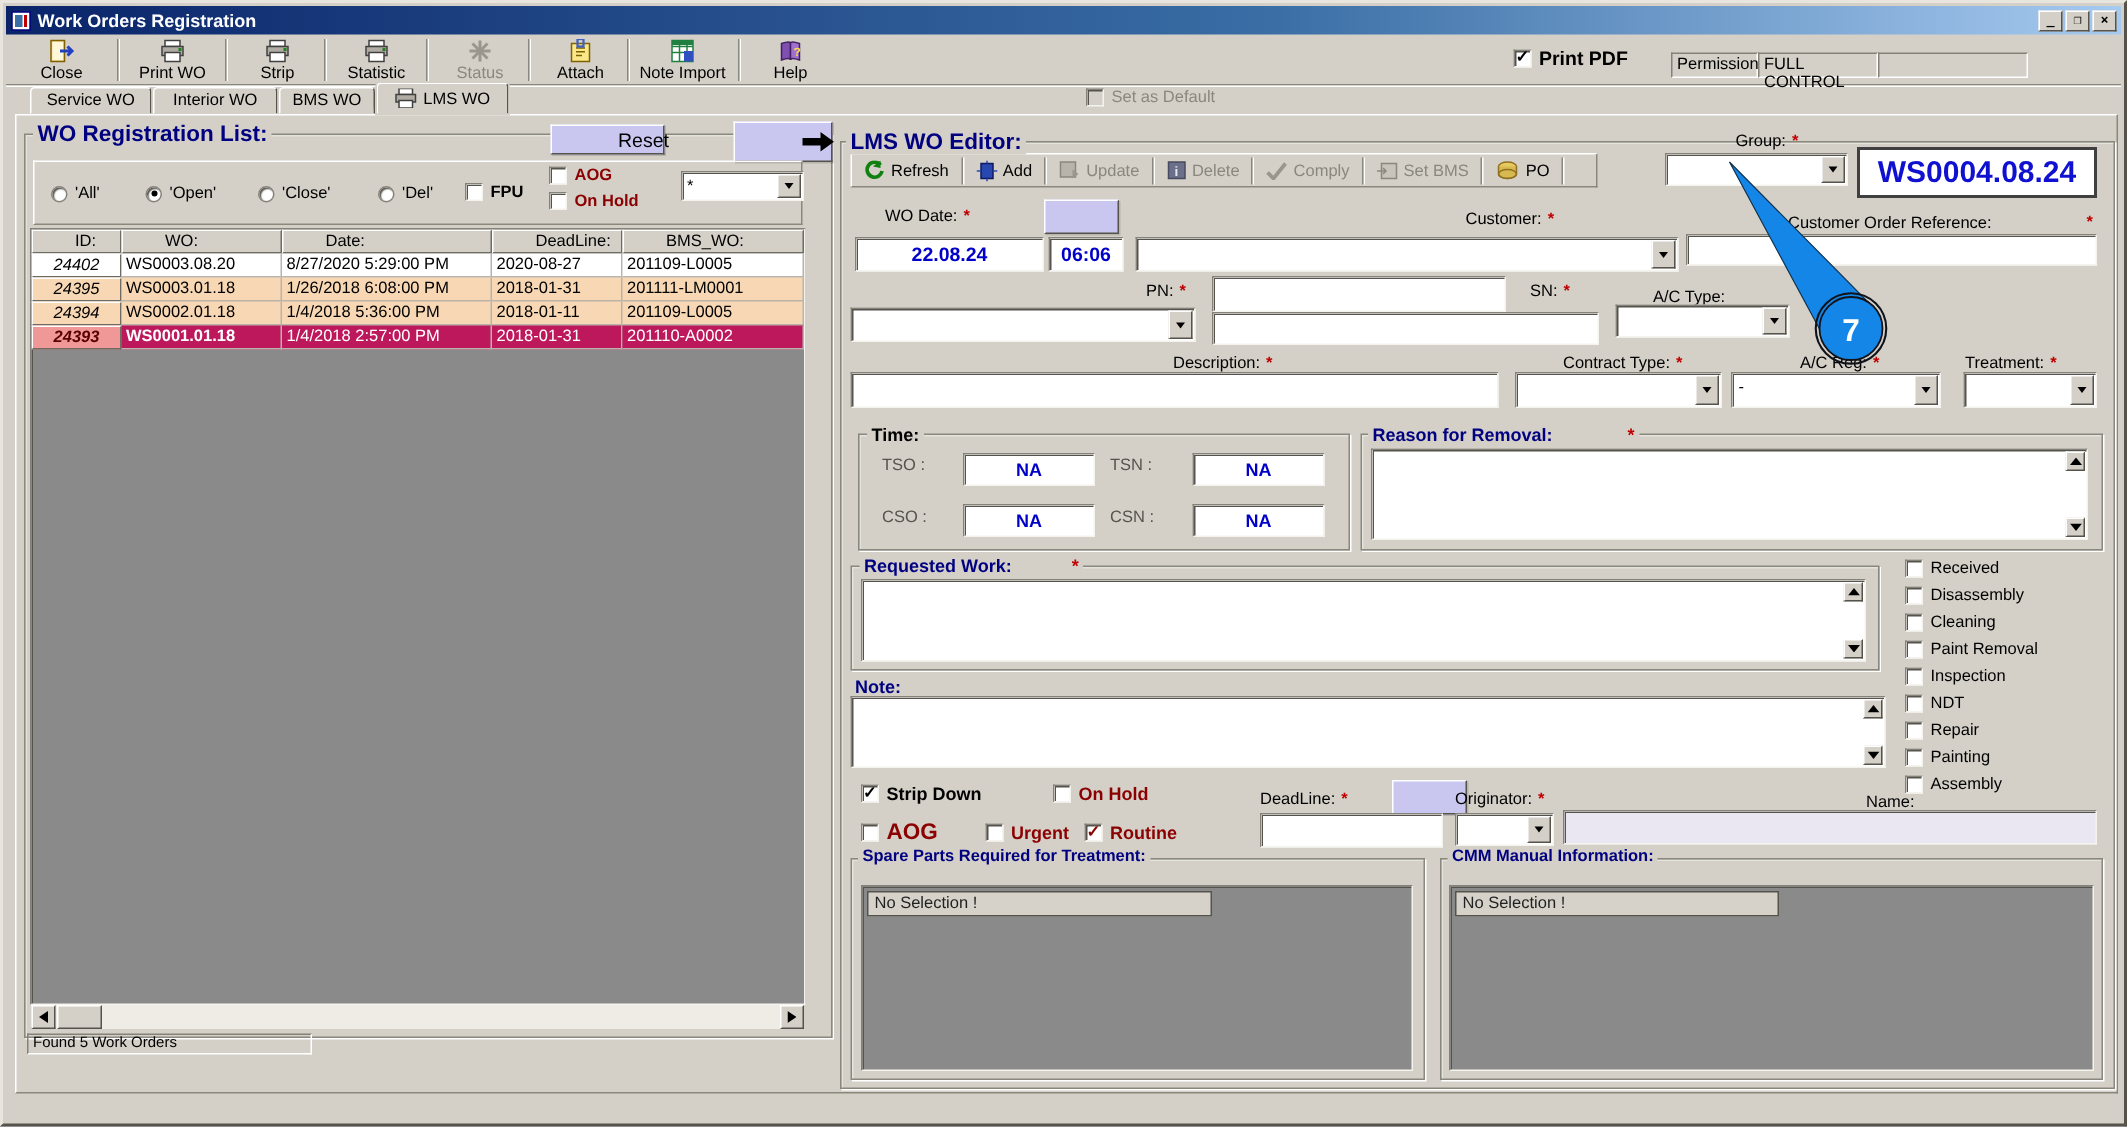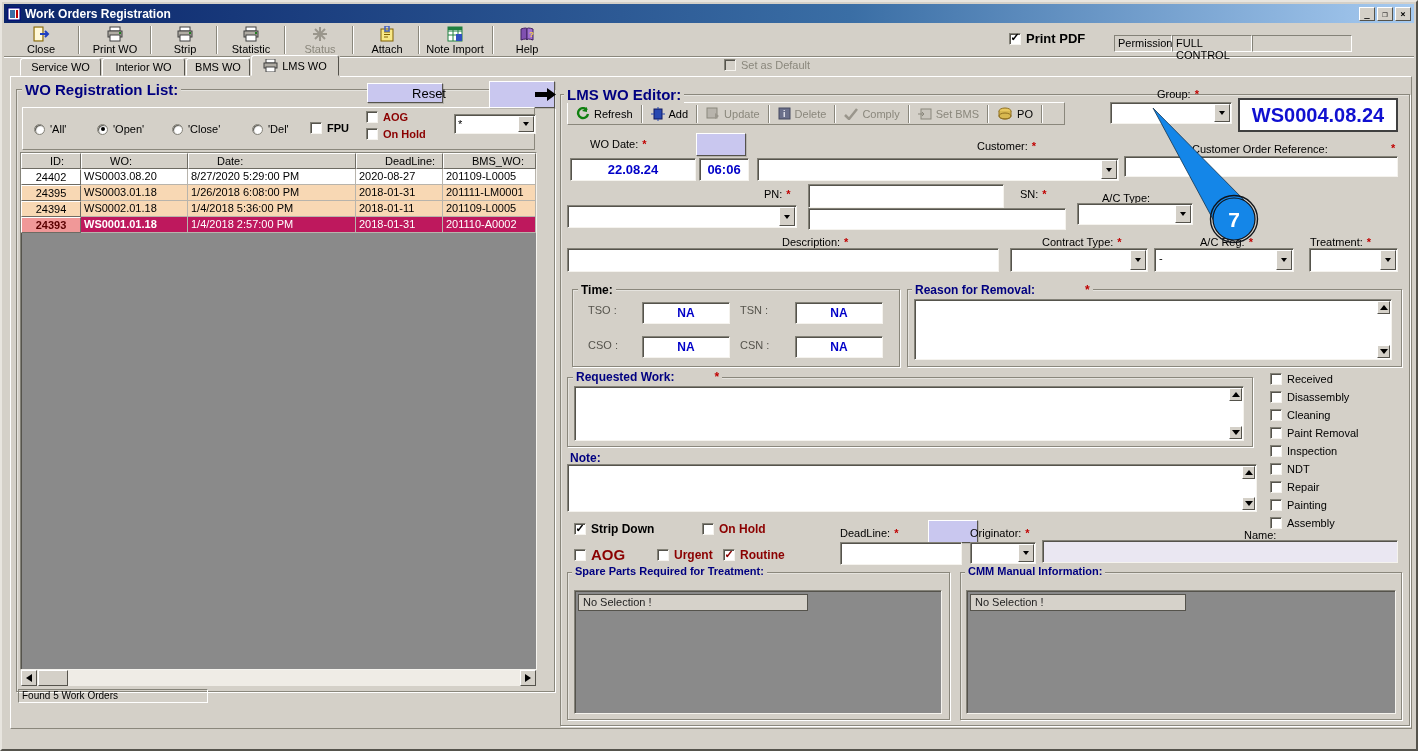--- a/index.html
+++ b/index.html
@@ -65,22 +65,22 @@
   .rad.on::after { content:""; width:4px; height:4px; border-radius:50%; background:#000; }
   .dkred { color:#8b0000; font-weight:bold; }
   
   .tbl { position:absolute; left:18px; top:150px; width:517px; height:518px;
     background:#8a8a8a; border:1px solid; border-color:#848278 #f5f3ee #f5f3ee #848278;
     box-shadow:inset 1px 1px 0 #55534c; overflow:hidden; }
   .trow { display:flex; height:16px; line-height:15px; }
   .tc { padding:0 3px; overflow:hidden; white-space:nowrap; border-right:1px solid #b8b4ac; border-bottom:1px solid #b8b4ac; }
   .th { background:#d4d0c8; border:1px solid; border-color:#fff #6e6b63 #6e6b63 #fff;padding-left:28px; }
   .idc { background:#d4d0c8; border-right:1px solid #6e6b63; border-bottom:1px solid #6e6b63;
-    border-top:1px solid #fff; border-left:1px solid #fff; text-align:center; }
-  .c-id{width:60px;} .c-wo{width:107px;} .c-date{width:168px;} .c-dl{width:87px;} .c-bms{flex:1;}
+    border-top:1px solid #fff; border-left:1px solid #fff; text-align:center;font-style:italic; }
+  .c-id{width:60px;} .c-wo{width:107px;} .c-date{width:140px;} .c-dl{width:87px;} .c-bms{flex:1;}
   .r-peach .tc { background:#f8d8b4; }
   .r-white .tc { background:#fff; }
   .r-sel .tc { background:#be185d; color:#fff; }
   .r-sel .idc { background:#f09898; color:#5a0000; font-weight:bold; }
   .r-sel .c-wo { font-weight:bold; }
   
   .sb { background:#d4d0c8; border:1px solid; border-color:#fff #55534c #55534c #fff;
     display:flex; align-items:center; justify-content:center; font-size:8px; position:absolute; }
   .scrollstrip { position:absolute; background:#efece6; }
   

